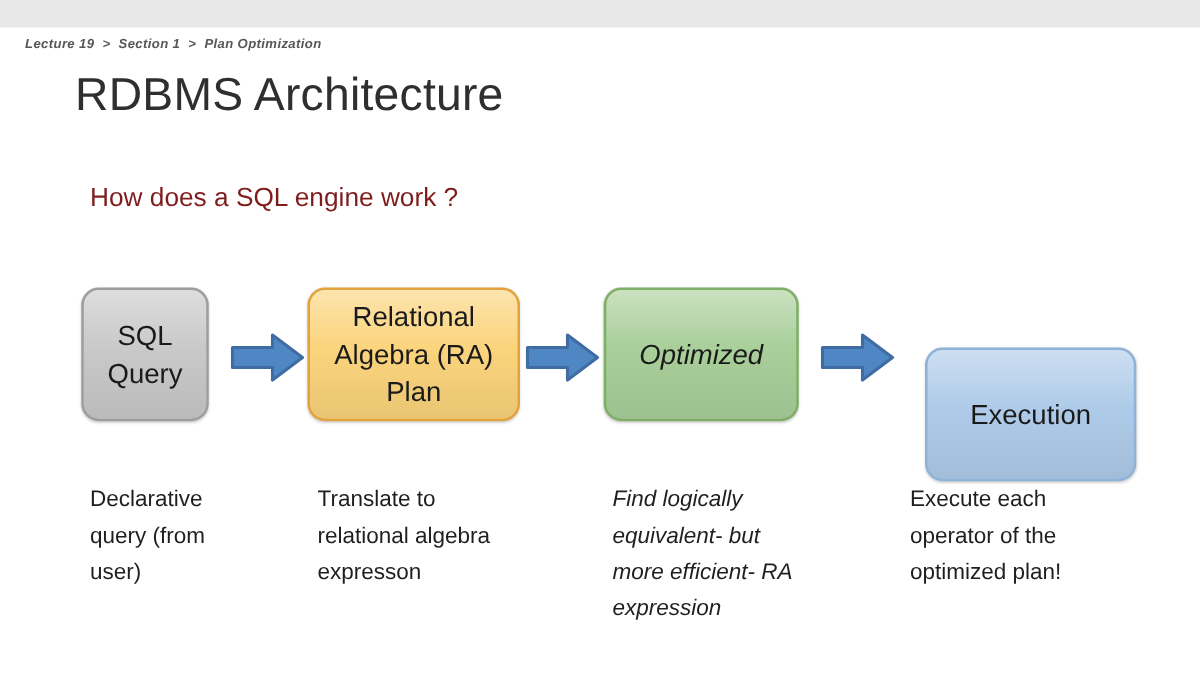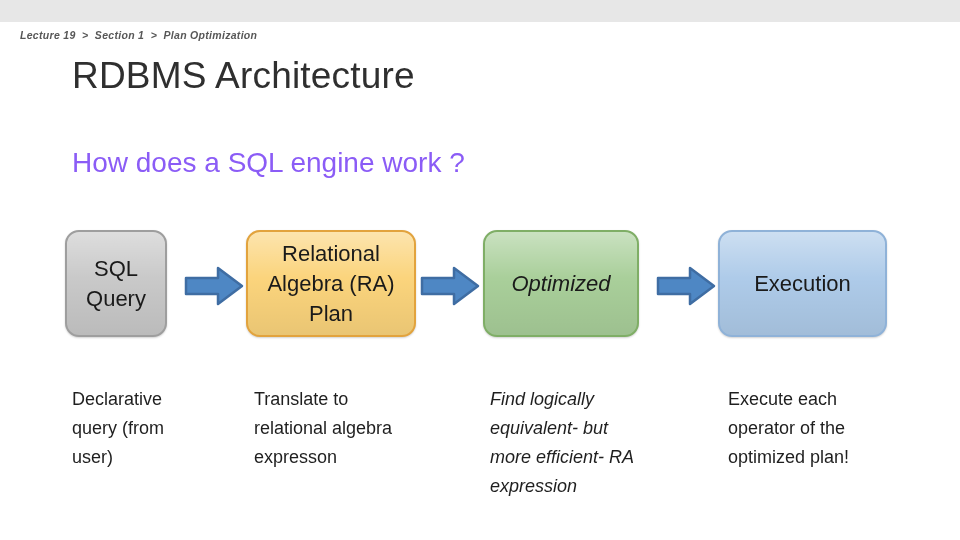--- a/index.html
+++ b/index.html
@@ -31,34 +31,34 @@
     font-size: 10.5px;
     font-weight: bold;
     font-style: italic;
     color: #575757;
     white-space: pre;
     letter-spacing: 0.3px;
     margin-top: 25px;
   }
   .title {
     position: absolute;
-    left: 72px;
+    left: 60px;
     top: 55px;
     font-size: 37px;
     font-weight: 300;
     color: #2f2f2f;
     letter-spacing: 0.2px;
   }
   .subtitle {
     position: absolute;
     left: 72px;
     top: 147px;
-    font-size: 28px;
+    font-size: 21px;
     font-weight: 400;
-    color: #8b5cf6;
+    color: #7f1d1d;
   }
   .step-box {
     position: absolute;
     top: 230px;
     height: 107px;
     border-radius: 14px;
     border: 2px solid;
     box-sizing: border-box;
     display: flex;
     align-items: center;
@@ -72,21 +72,21 @@
     font-size: 22px;
     line-height: 30px;
     color: #1a1a1a;
     white-space: pre-line;
   }
   .label-line { display: block; font-size: 22px; line-height: 30px; color: #1a1a1a; }
   .label-line.italic { font-style: italic; }
   .box-1 { left: 65px;  width: 102px; }
   .box-2 { left: 246px; width: 170px; }
   .box-3 { left: 483px; width: 156px; }
-  .box-4 { left: 718px; width: 169px; }
+  .box-4 { left: 740px; width: 169px; margin-top: 48px; }
   .flow-arrow {
     position: absolute;
     top: 265px;
     width: 60px;
     height: 42px;
   }
   .arrow-1 { left: 184px; }
   .arrow-2 { left: 420px; }
   .arrow-3 { left: 656px; }
   .caption {

